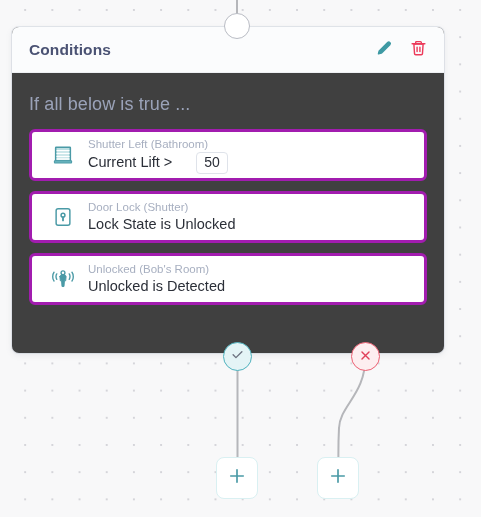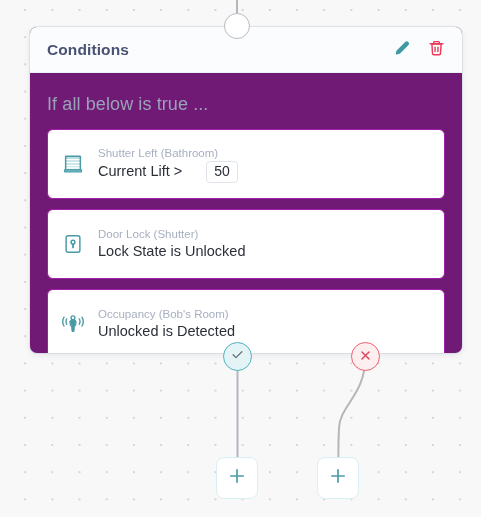--- a/index.html
+++ b/index.html
@@ -45,25 +45,25 @@
     border-radius: 50%;
     background: #ffffff;
     border: 1.5px solid #b9bcc4;
     box-sizing: border-box;
     z-index: 5;
   }
 
   
   #conditions-card {
     position: absolute;
-    left: 30px;
+    left: 12px;
     top: 27px;
     width: 432px;
     height: 326px;
-    background: #701a75;
+    background: #404040;
     border-radius: 7px;
     box-shadow: 0 2px 6px rgba(120,125,140,0.14), 0 0 0 1px rgba(225,228,234,0.9);
     z-index: 4;
     box-sizing: border-box;
     overflow: hidden;
   }
 
   .card-header {
     height: 46px;
     background: #fbfcfd;
@@ -101,26 +101,26 @@
     letter-spacing: 0.1px;
   }
 
   
   .cond-list {
     padding: 14px 17px 0 17px;
   }
   .cond-row {
     display: flex;
     align-items: center;
-    height: 70px;
-    border: 1px solid #a21caf;
+    height: 52px;
+    border: 3px solid #a21caf;
     border-radius: 6px;
     background: #ffffff;
     margin-bottom: 10px;
-    padding: 0 8px;
+    padding: 0 14px;
     box-sizing: border-box;
     cursor: pointer;
   }
   .cond-icon {
     width: 34px;
     min-width: 34px;
     display: flex;
     align-items: center;
     justify-content: center;
     margin-right: 8px;
@@ -284,21 +284,21 @@
         <svg width="26" height="22" viewBox="0 0 28 24" fill="none" stroke="#4a9aa6" stroke-width="1.5" stroke-linecap="round" stroke-linejoin="round">
           <circle cx="14" cy="5.2" r="2.1"></circle>
           <path d="M10.6 9.4c0-1 .9-1.7 1.9-1.7h3c1 0 1.9.7 1.9 1.7l-.5 4.6h-1.3l-.5 6.2h-2.2l-.5-6.2h-1.3l-.5-4.6z" fill="#4a9aa6" stroke="#4a9aa6" stroke-width="1"></path>
           <path d="M7.2 6.4c-1.1 1.4-1.1 4.5 0 6"></path>
           <path d="M4.2 4.6c-1.9 2.4-1.9 7.4 0 9.6"></path>
           <path d="M20.8 6.4c1.1 1.4 1.1 4.5 0 6"></path>
           <path d="M23.8 4.6c1.9 2.4 1.9 7.4 0 9.6"></path>
         </svg>
       </div>
       <div class="cond-text">
-        <div class="cond-device">Occupancy (Bob's Room)</div>
+        <div class="cond-device">Unlocked (Bob's Room)</div>
         <div class="cond-expr">
           <span>Unlocked is Detected</span>
         </div>
       </div>
     </div>
 
   </div>
 </div>
 
 <div class="branch-node" id="branch-true">

